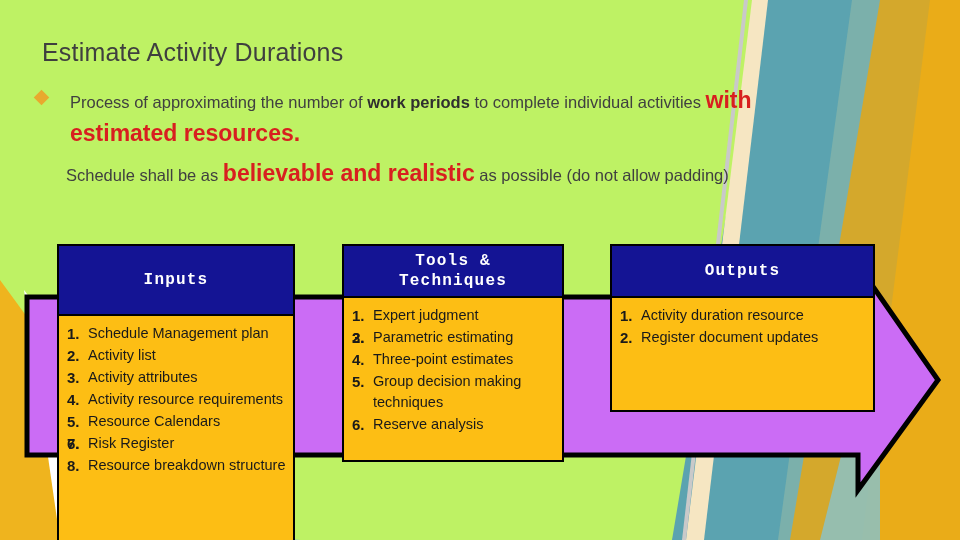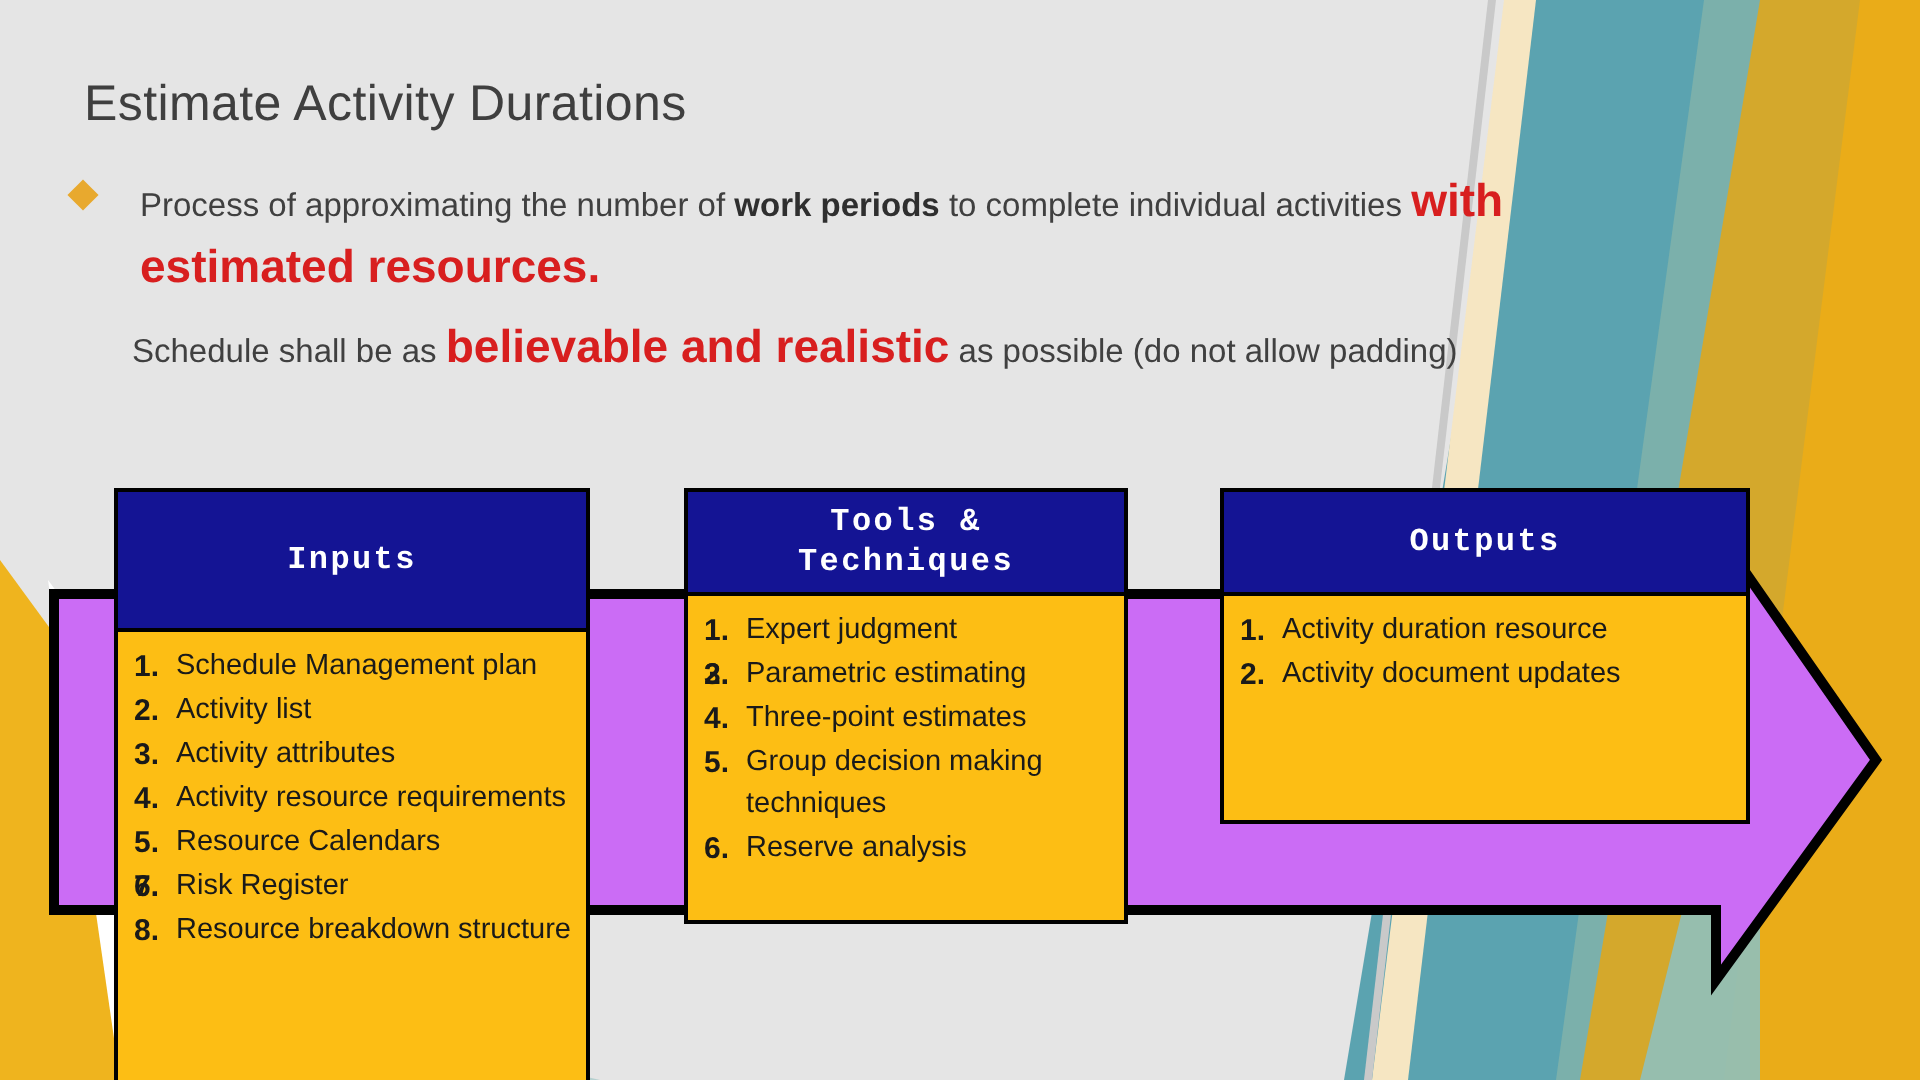--- a/index.html
+++ b/index.html
@@ -5,21 +5,21 @@
   html, body {
     margin: 0;
     padding: 0;
     background: #ffffff;
   }
   #slide {
     position: relative;
     width: 960px;
     height: 540px;
     overflow: hidden;
-    background: #e5e5e5;
+    background: #bef264;
     font-family: "Liberation Sans", sans-serif;
   }
 
   
   #bg-deco {
     position: absolute;
     inset: 0;
     width: 960px;
     height: 540px;
     z-index: 0;
@@ -216,18 +216,18 @@
         <li><span class="num">6.</span><span>Reserve analysis</span></li>
       </ol>
     </div>
   </div>
 
   <div class="itto" id="box-outputs">
     <div class="itto-head">Outputs</div>
     <div class="itto-body">
       <ol>
         <li><span class="num">1.</span><span>Activity duration resource</span></li>
-        <li><span class="num">2.</span><span>Activity document updates</span></li>
+        <li><span class="num">2.</span><span>Register document updates</span></li>
       </ol>
     </div>
   </div>
 
 </div>
 
 </body></html>

